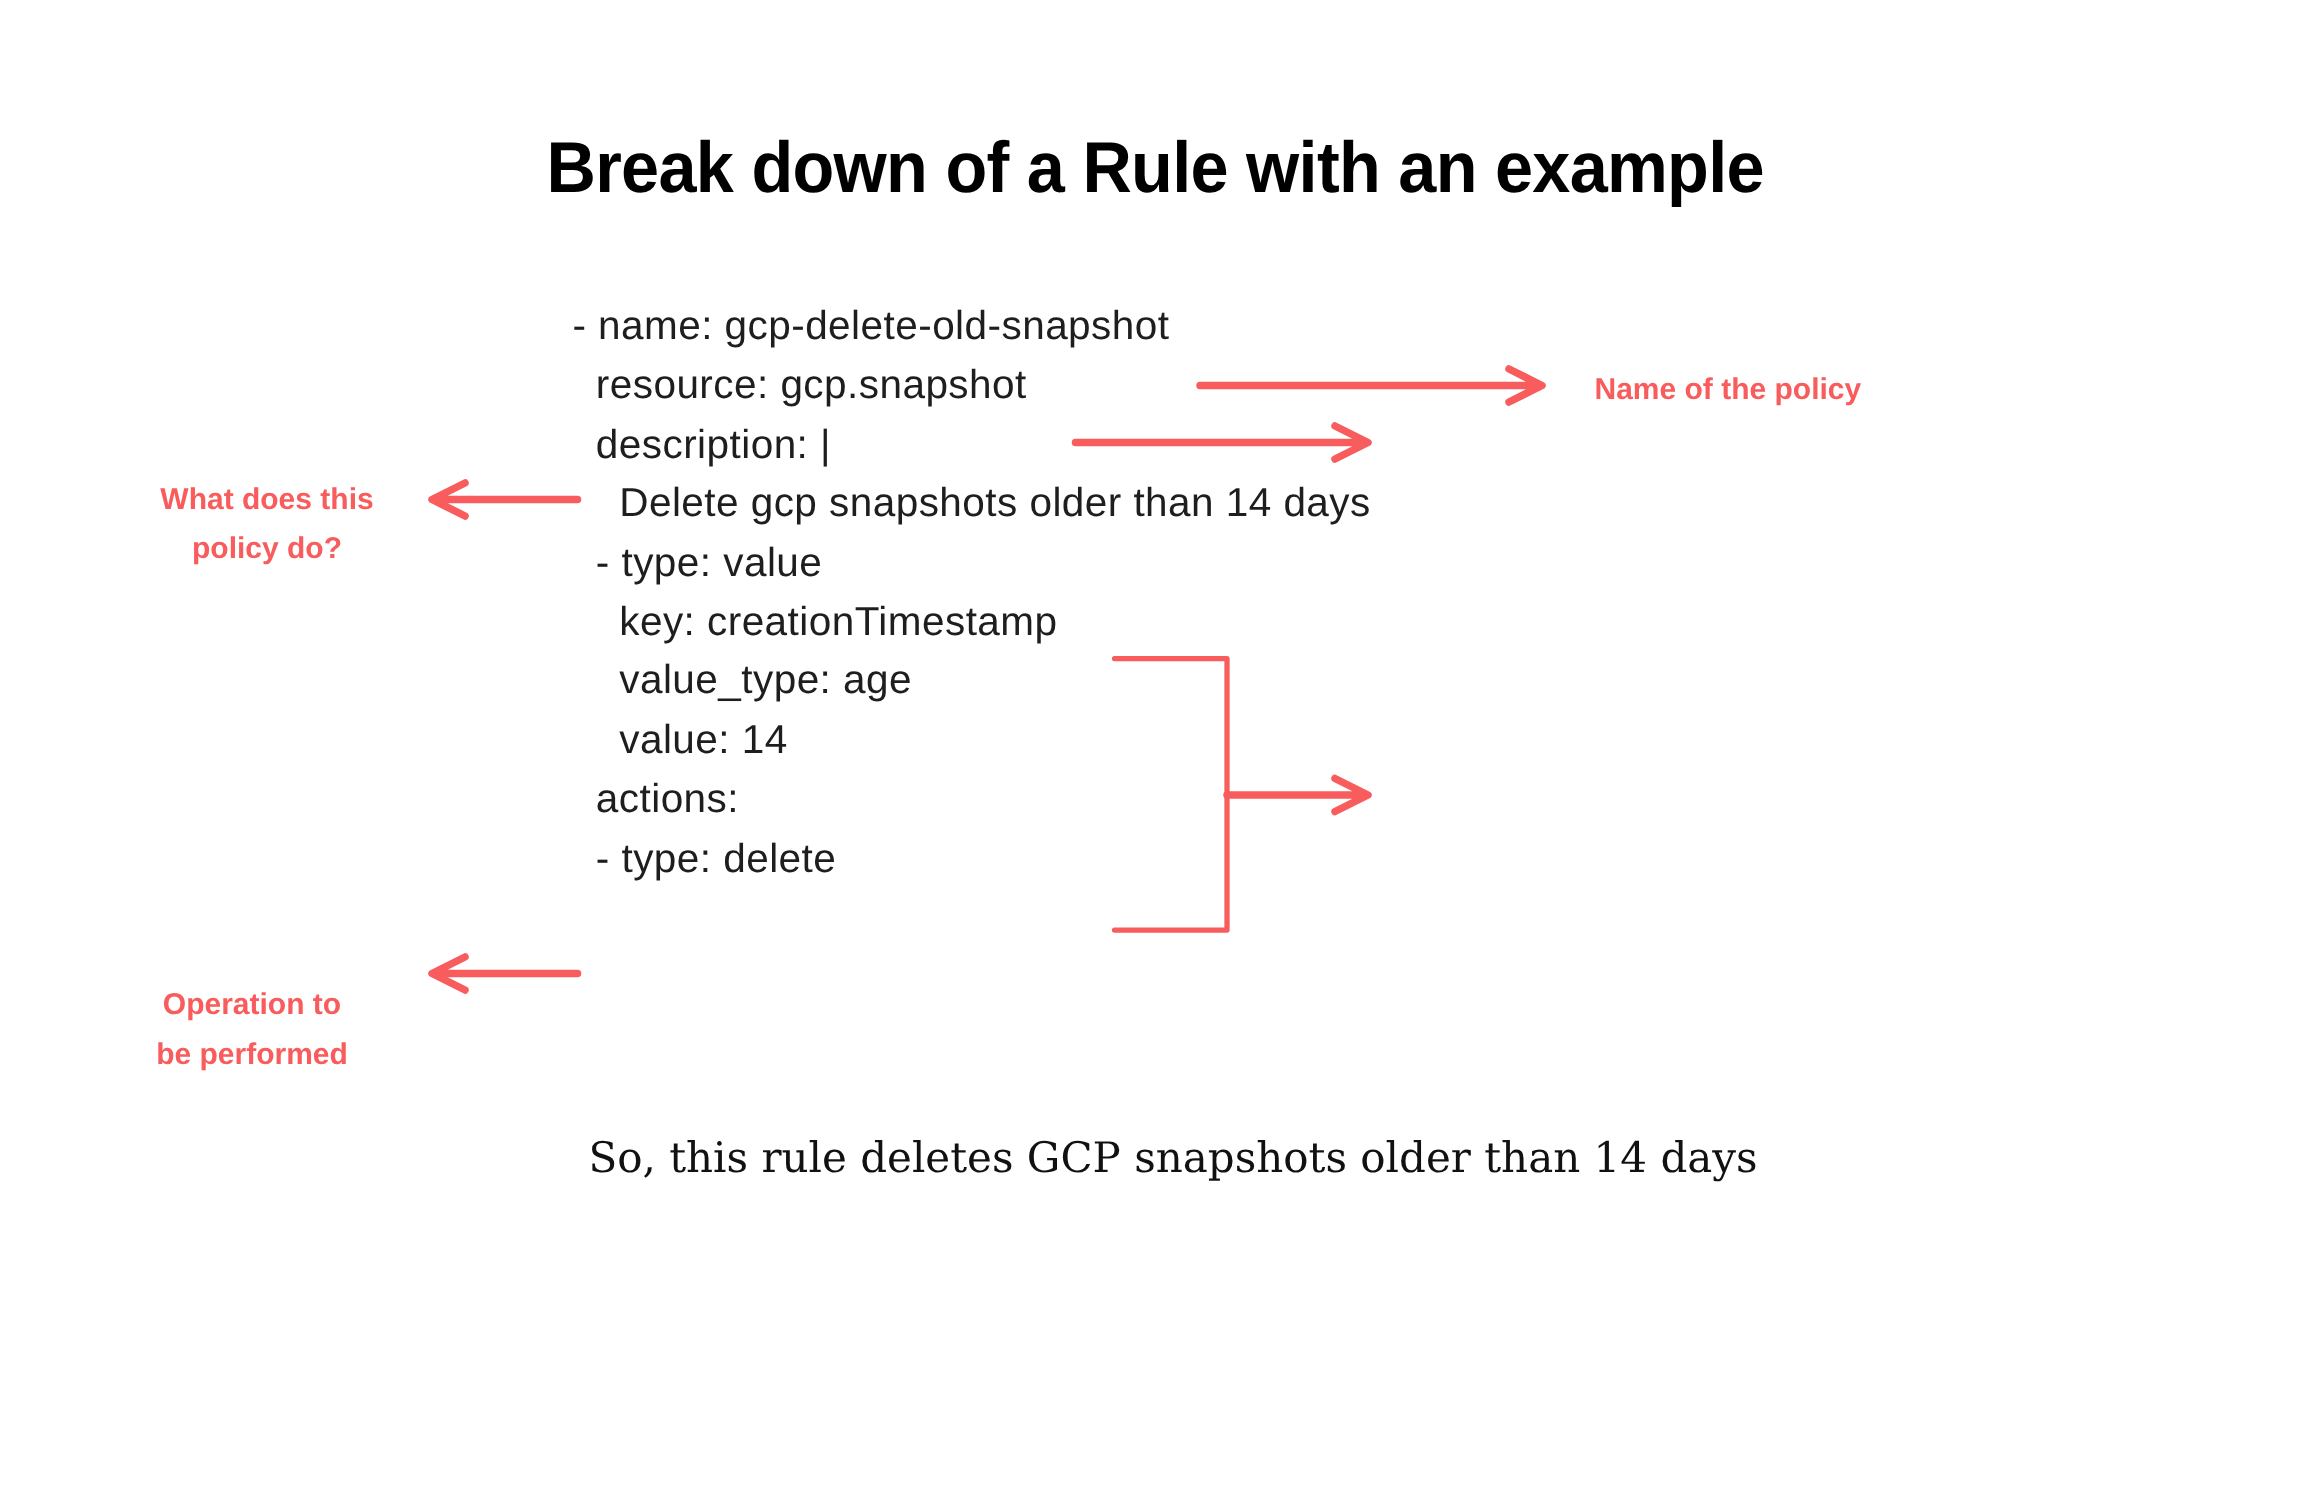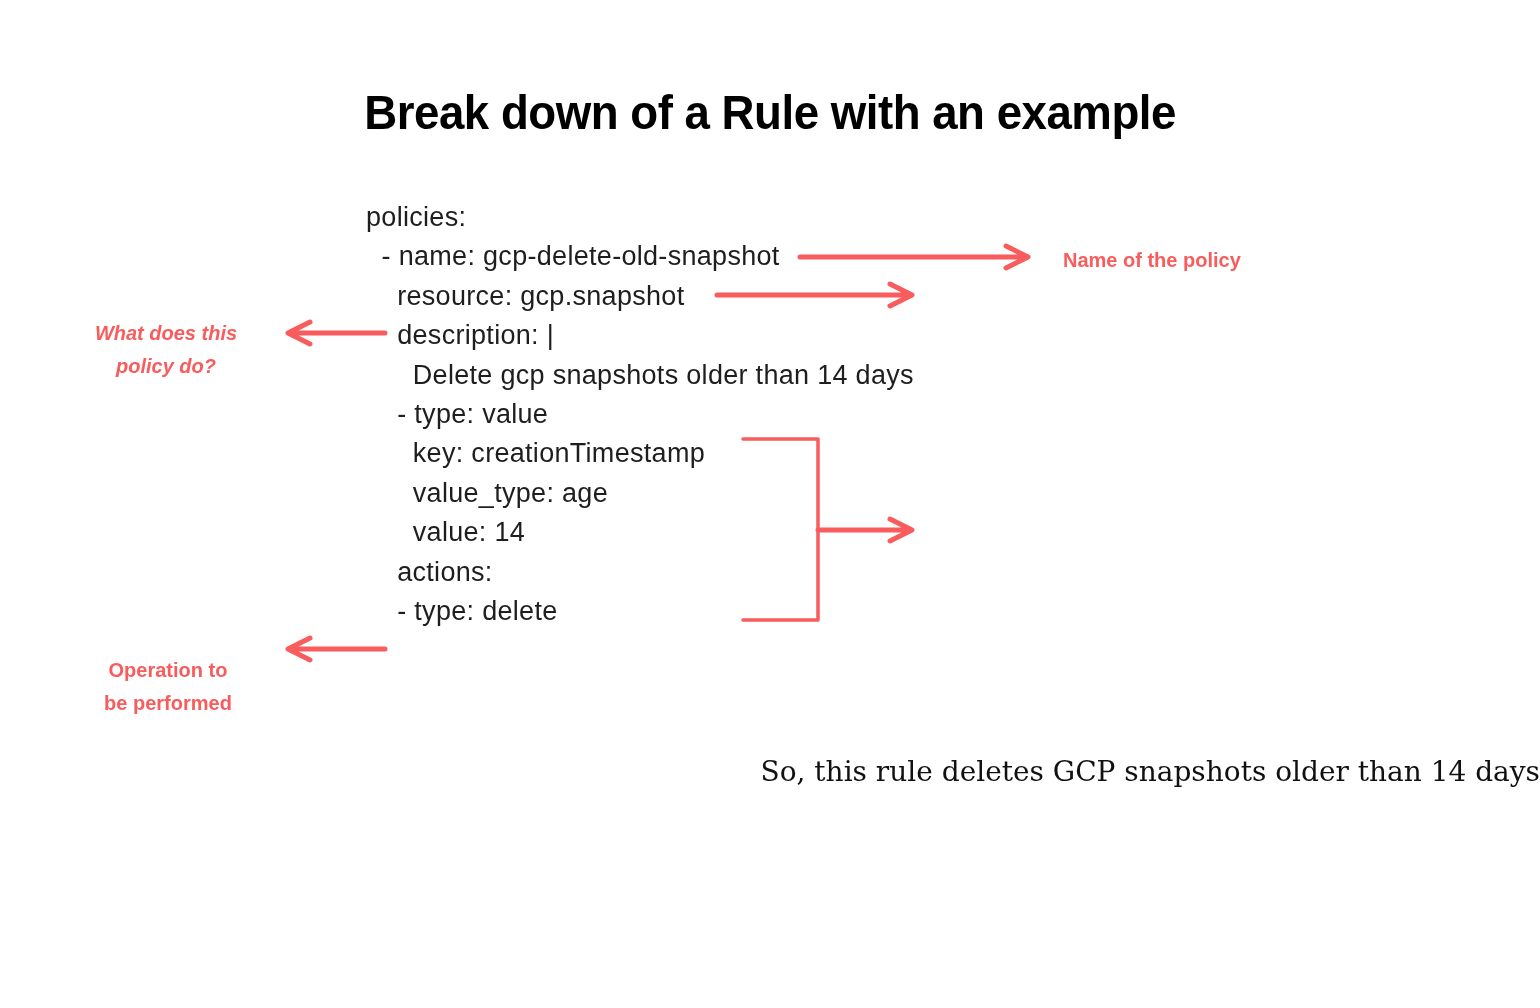--- a/index.html
+++ b/index.html
@@ -46,21 +46,21 @@
   
   .label{
     position:absolute;
     color:var(--accent);
     font-weight:700;
     font-size:20px;
     line-height:33px;
     white-space:pre-line;
   }
   .label.centered{text-align:center;width:260px;}
-  .label-description{left:36px;top:317px;font-style:italic;}
+  .label-description{left:48px;top:317px;}
   .label-actions{left:38px;top:654px;}
   .label-name{left:1063px;top:244px;}
   .label-resource{left:941px;top:282px;}
   .label-filters{left:967px;top:518px;}
   
   .arrows{
     position:absolute;
     left:0;top:0;
     width:1540px;height:1008px;
     pointer-events:none;
@@ -77,37 +77,36 @@
     fill:none;
     stroke-width:3.5;
     stroke-linecap:round;
     stroke-linejoin:round;
   }
   
   .footer{
     position:absolute;
     top:755px;left:0;right:0;
     padding-left:24px;
-    text-align:right;
+    text-align:center;
     font-family:"DejaVu Serif","Liberation Serif",serif;
     font-size:28px;
     color:#111111;
   }
 </style>
 </head>
 <body>
 
 <div class="canvas">
 
   <div class="title-wrap">
     <div class="title">Break down of a Rule with an example</div>
   </div>
 
   <div class="code">
-    <div class="code-line">policies:</div>
     <div class="code-line">  - name: gcp-delete-old-snapshot</div>
     <div class="code-line">    resource: gcp.snapshot</div>
     <div class="code-line">    description: |</div>
     <div class="code-line">      Delete gcp snapshots older than 14 days</div>
     <div class="code-line">    - type: value</div>
     <div class="code-line">      key: creationTimestamp</div>
     <div class="code-line">      value_type: age</div>
     <div class="code-line">      value: 14</div>
     <div class="code-line">    actions:</div>
     <div class="code-line">    - type: delete</div>

